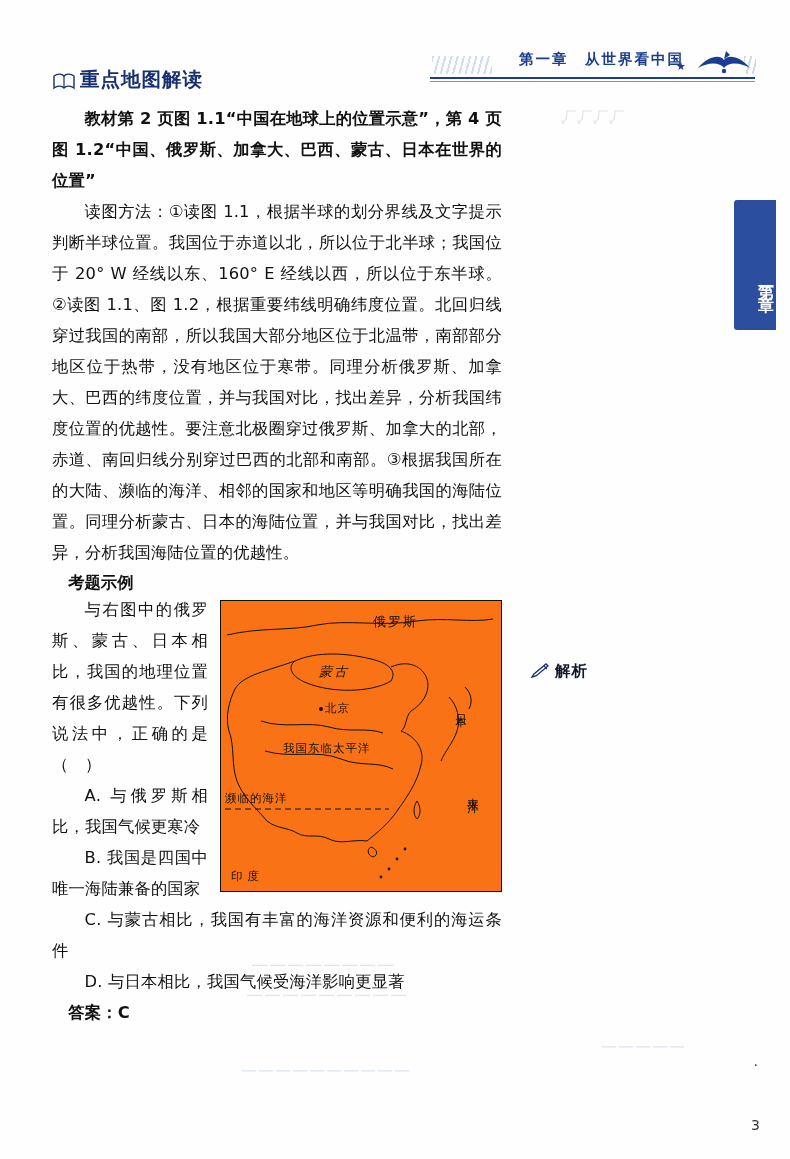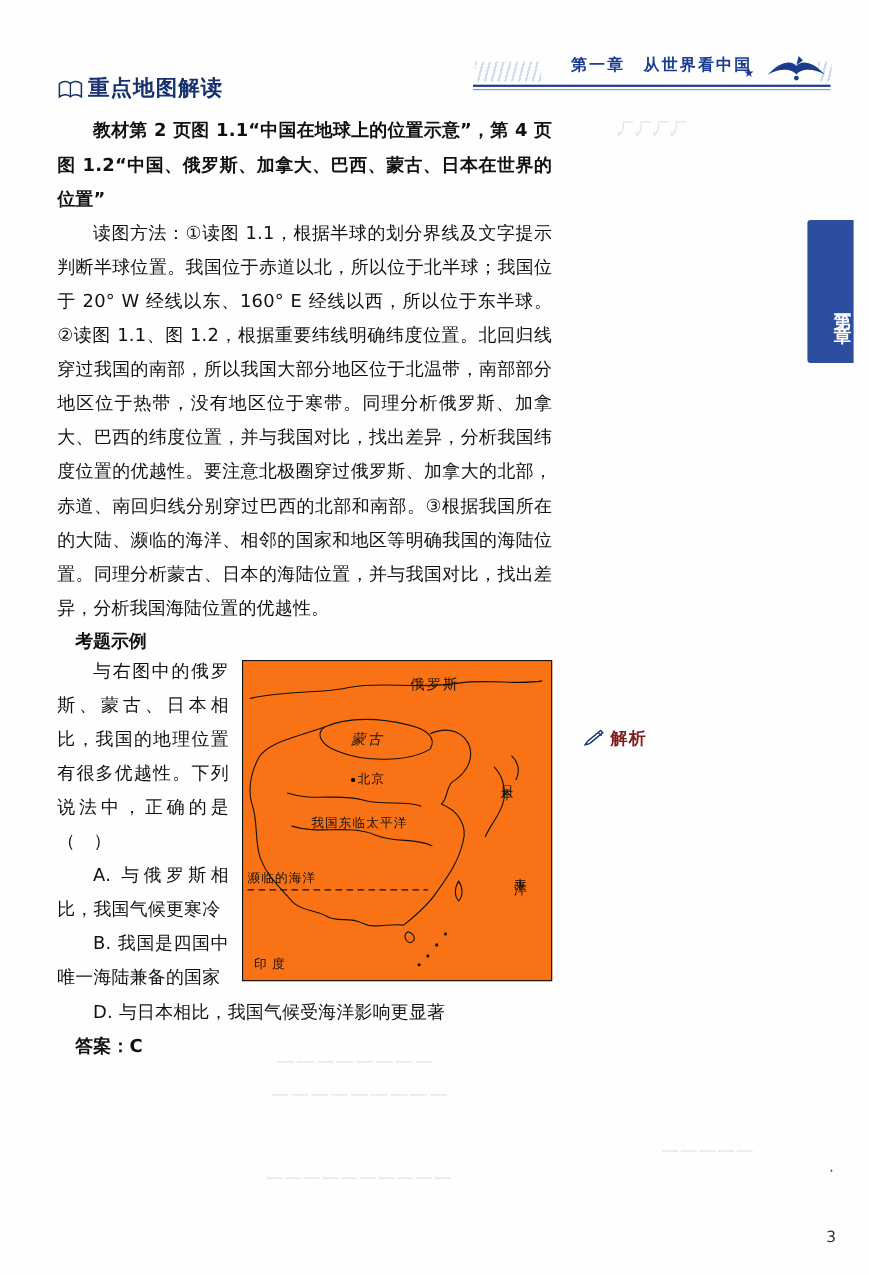--- a/index.html
+++ b/index.html
@@ -133,21 +133,21 @@
     color:#1b3c8f;
     text-align:justify;
   }
   .side-top{top:126px;}
   .side-top .k{font-weight:bold;}
   .side-analysis{top:660px;}
   .analysis-head{
     display:flex;align-items:center;gap:5px;margin-bottom:6px;
   }
   .analysis-head .t{
-    font-size:15.5px;font-weight:bold;color:#7f1d1d;letter-spacing:1px;
+    font-size:15.5px;font-weight:bold;color:#0f172a;letter-spacing:1px;
   }
   .icon-pen{width:20px;height:16px;position:relative;}
   .analysis-body{text-indent:2em;}
   .page-number{
     position:absolute;right:30px;bottom:26px;
     font-size:14px;color:#333;
   }
   .period{position:absolute;right:32px;bottom:86px;font-size:14px;color:#444;}
 </style>
 </head>
@@ -243,20 +243,21 @@
         <div class="map-label" style="left:62px;top:140px;">我国东临太平洋</div>
         <div class="map-label" style="left:4px;top:190px;">濒临的海洋</div>
         <div class="map-vert" style="left:232px;top:104px;">日本</div>
         <div class="map-vert" style="left:244px;top:188px;">太平洋</div>
         <div class="map-label" style="left:10px;top:268px;letter-spacing:5px;">印度</div>
       </div>
 
       <p class="p">与右图中的俄罗斯、蒙古、日本相比，我国的地理位置有很多优越性。下列说法中，正确的是（　）</p>
       <p class="p">A. 与俄罗斯相比，我国气候更寒冷</p>
       <p class="p">B. 我国是四国中唯一海陆兼备的国家</p>
+      <p class="p">C. 与蒙古相比，我国有丰富的海洋资源和便利的海运条件</p>
       <p class="p">D. 与日本相比，我国气候受海洋影响更显著</p>
       <p class="p" style="text-indent:1em;font-weight:bold;">答案：C</p>
     </div>
   </div>
 
 
   <div class="side side-analysis">
     <div class="analysis-head">
       <span class="icon-pen">
         <svg width="22" height="17" viewBox="0 0 22 17">

